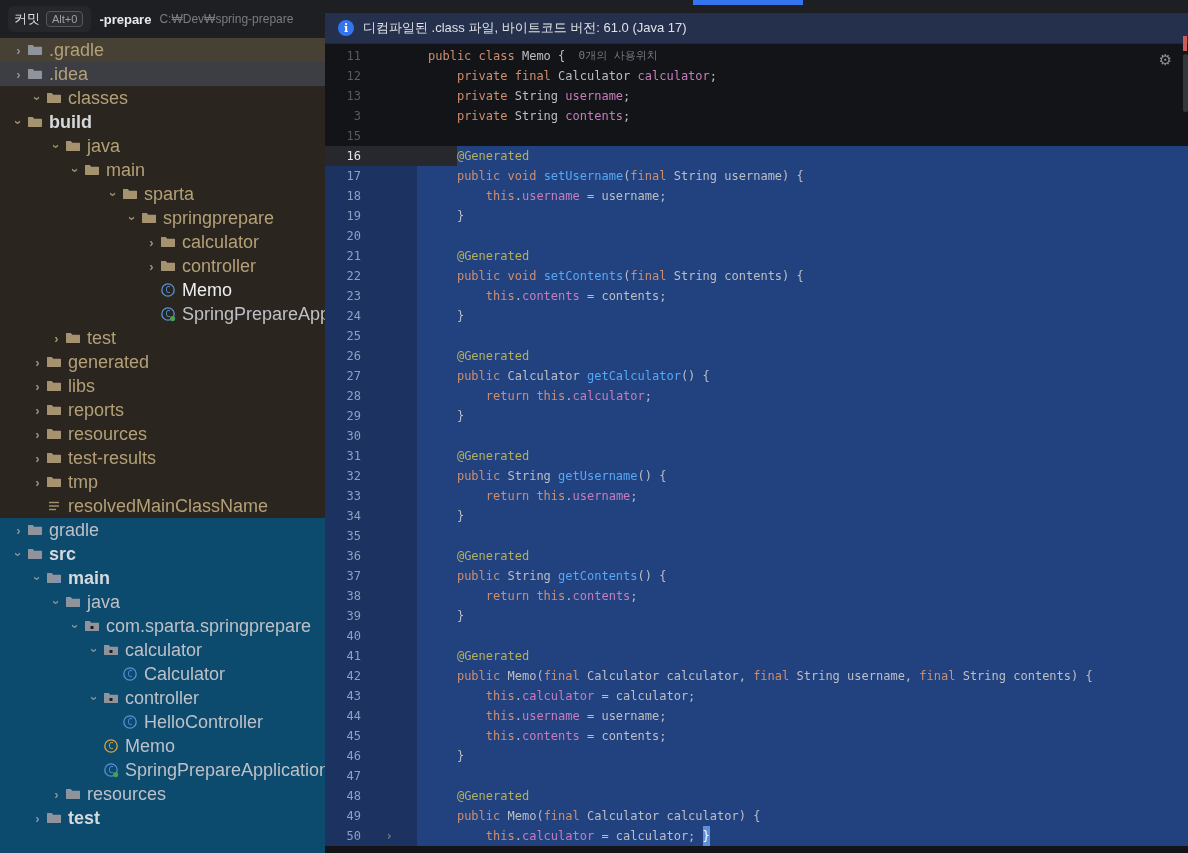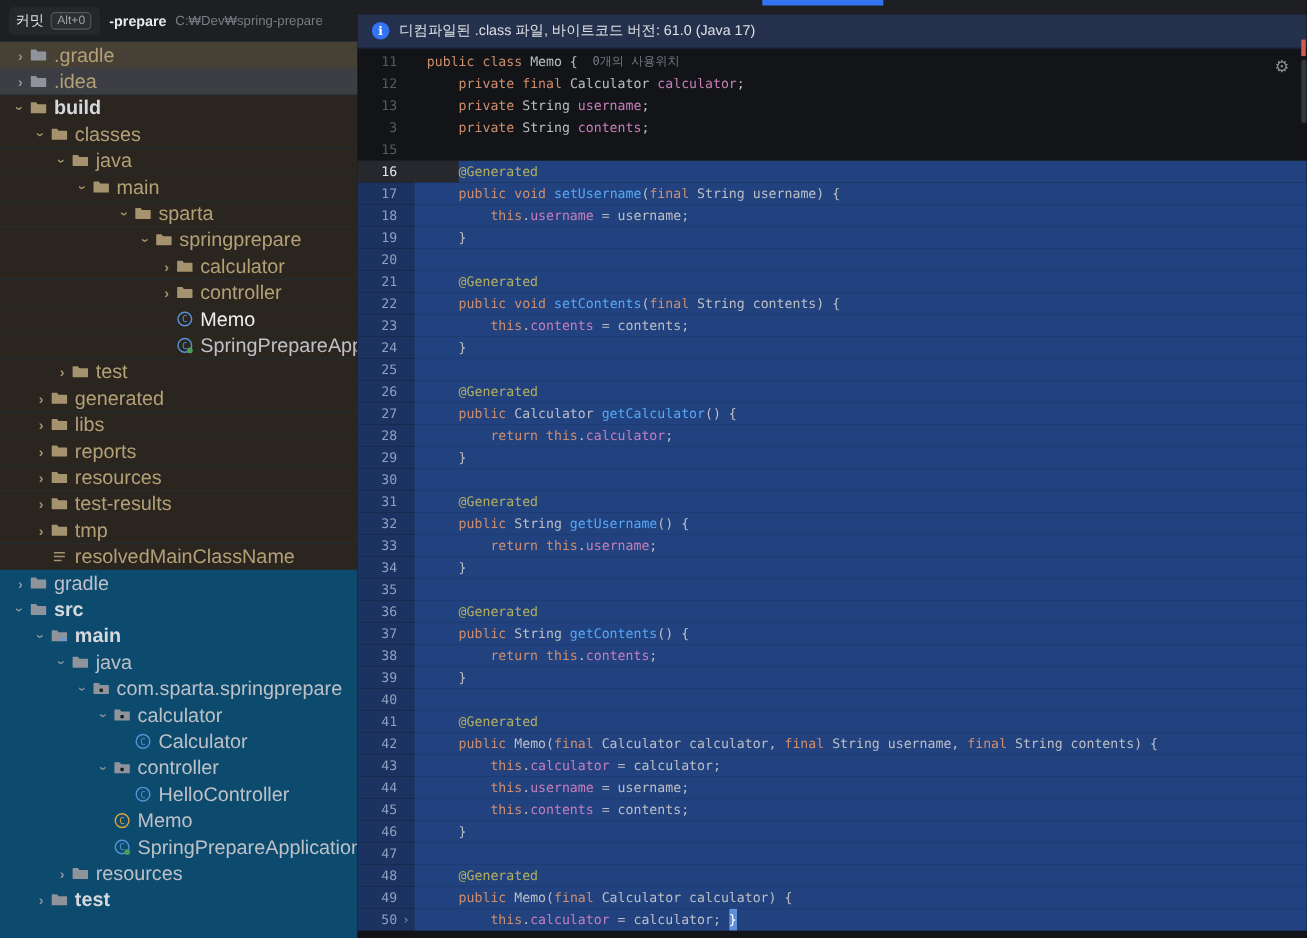--- a/index.html
+++ b/index.html
@@ -36,21 +36,21 @@
   
   .editor-pane{position:absolute;left:325px;top:0;right:0;height:853px;background:#131417;}
   .tabstrip{position:relative;height:13px;background:#1e1f22;}
   .tab-indicator{position:absolute;left:368px;top:0;width:110px;height:5px;background:#3574f0;}
   .banner{height:30px;background:#25304d;border-bottom:1px solid #1c2540;display:flex;align-items:center;gap:9px;padding-left:13px;}
   .info-icon{width:16px;height:16px;border-radius:50%;background:#3574f0;color:#fff;font-size:11px;font-weight:bold;
              display:inline-flex;align-items:center;justify-content:center;font-family:"DejaVu Serif",serif;}
   .banner-text{color:#dfe1e5;font-size:13px;white-space:nowrap;}
 
   .code-area{position:absolute;top:44px;left:0;right:0;bottom:0;padding-top:2px;}
-  .cl{display:flex;height:20px;line-height:20px;font-family:"DejaVu Sans Mono",monospace;font-size:12px;}
+  .cl{display:flex;height:20px;line-height:20px;font-family:"DejaVu Sans Mono",monospace;font-size:12px;gap:20px;}
   .ln{width:36px;flex:none;text-align:right;color:#565b63;}
   .fold{width:16px;flex:none;text-align:center;color:#7a7e86;font-weight:bold;}
   .lt{flex:1;display:flex;white-space:pre;padding-left:11px;overflow:hidden;}
   .cl.sel{background:#1c3260;}
   .cl.sel .ln{color:#8fa0c2;}
   .cl.sel .lt{background:#21427f;}
   .cl.caret{background:#26282e;}
   .cl.caret .ln{color:#e3e6eb;}
   .cl.caret .lt{background:transparent;padding-left:11px;}
   .sel-run{flex:1;background:#21427f;}
@@ -92,37 +92,37 @@
         </div>
         <div class="tree-row row-gray" style="padding-left: 10px;">
           <span class="chev right">›</span>
           <span class="ticon">
             <svg width="16" height="16" viewBox="0 0 16 16">
               <path fill="currentColor" d="M1.5 3h4.3l1.4 1.8h7.3c.3 0 .5.2.5.5v7.2c0 .3-.2.5-.5.5H1.5c-.3 0-.5-.2-.5-.5V3.5c0-.3.2-.5.5-.5z"></path>
             </svg>
           </span>
           <span class="tlabel tan">.idea</span>
         </div>
+        <div class="tree-row zone" style="padding-left: 29px;">
+          <span class="chev down">›</span>
+          <span class="ticon">
+            <svg width="16" height="16" viewBox="0 0 16 16">
+              <path fill="currentColor" d="M1.5 3h4.3l1.4 1.8h7.3c.3 0 .5.2.5.5v7.2c0 .3-.2.5-.5.5H1.5c-.3 0-.5-.2-.5-.5V3.5c0-.3.2-.5.5-.5z"></path>
+            </svg>
+          </span>
+          <span class="tlabel tan">classes</span>
+        </div>
         <div class="tree-row zone" style="padding-left: 10px;">
           <span class="chev down">›</span>
           <span class="ticon">
             <svg width="16" height="16" viewBox="0 0 16 16">
               <path fill="currentColor" d="M1.5 3h4.3l1.4 1.8h7.3c.3 0 .5.2.5.5v7.2c0 .3-.2.5-.5.5H1.5c-.3 0-.5-.2-.5-.5V3.5c0-.3.2-.5.5-.5z"></path>
             </svg>
           </span>
           <span class="tlabel bold tan">build</span>
-        </div>
-        <div class="tree-row zone" style="padding-left: 29px;">
-          <span class="chev down">›</span>
-          <span class="ticon">
-            <svg width="16" height="16" viewBox="0 0 16 16">
-              <path fill="currentColor" d="M1.5 3h4.3l1.4 1.8h7.3c.3 0 .5.2.5.5v7.2c0 .3-.2.5-.5.5H1.5c-.3 0-.5-.2-.5-.5V3.5c0-.3.2-.5.5-.5z"></path>
-            </svg>
-          </span>
-          <span class="tlabel tan">classes</span>
         </div>
         <div class="tree-row zone" style="padding-left: 48px;">
           <span class="chev down">›</span>
           <span class="ticon">
             <svg width="16" height="16" viewBox="0 0 16 16">
               <path fill="currentColor" d="M1.5 3h4.3l1.4 1.8h7.3c.3 0 .5.2.5.5v7.2c0 .3-.2.5-.5.5H1.5c-.3 0-.5-.2-.5-.5V3.5c0-.3.2-.5.5-.5z"></path>
             </svg>
           </span>
           <span class="tlabel tan">java</span>
         </div>

